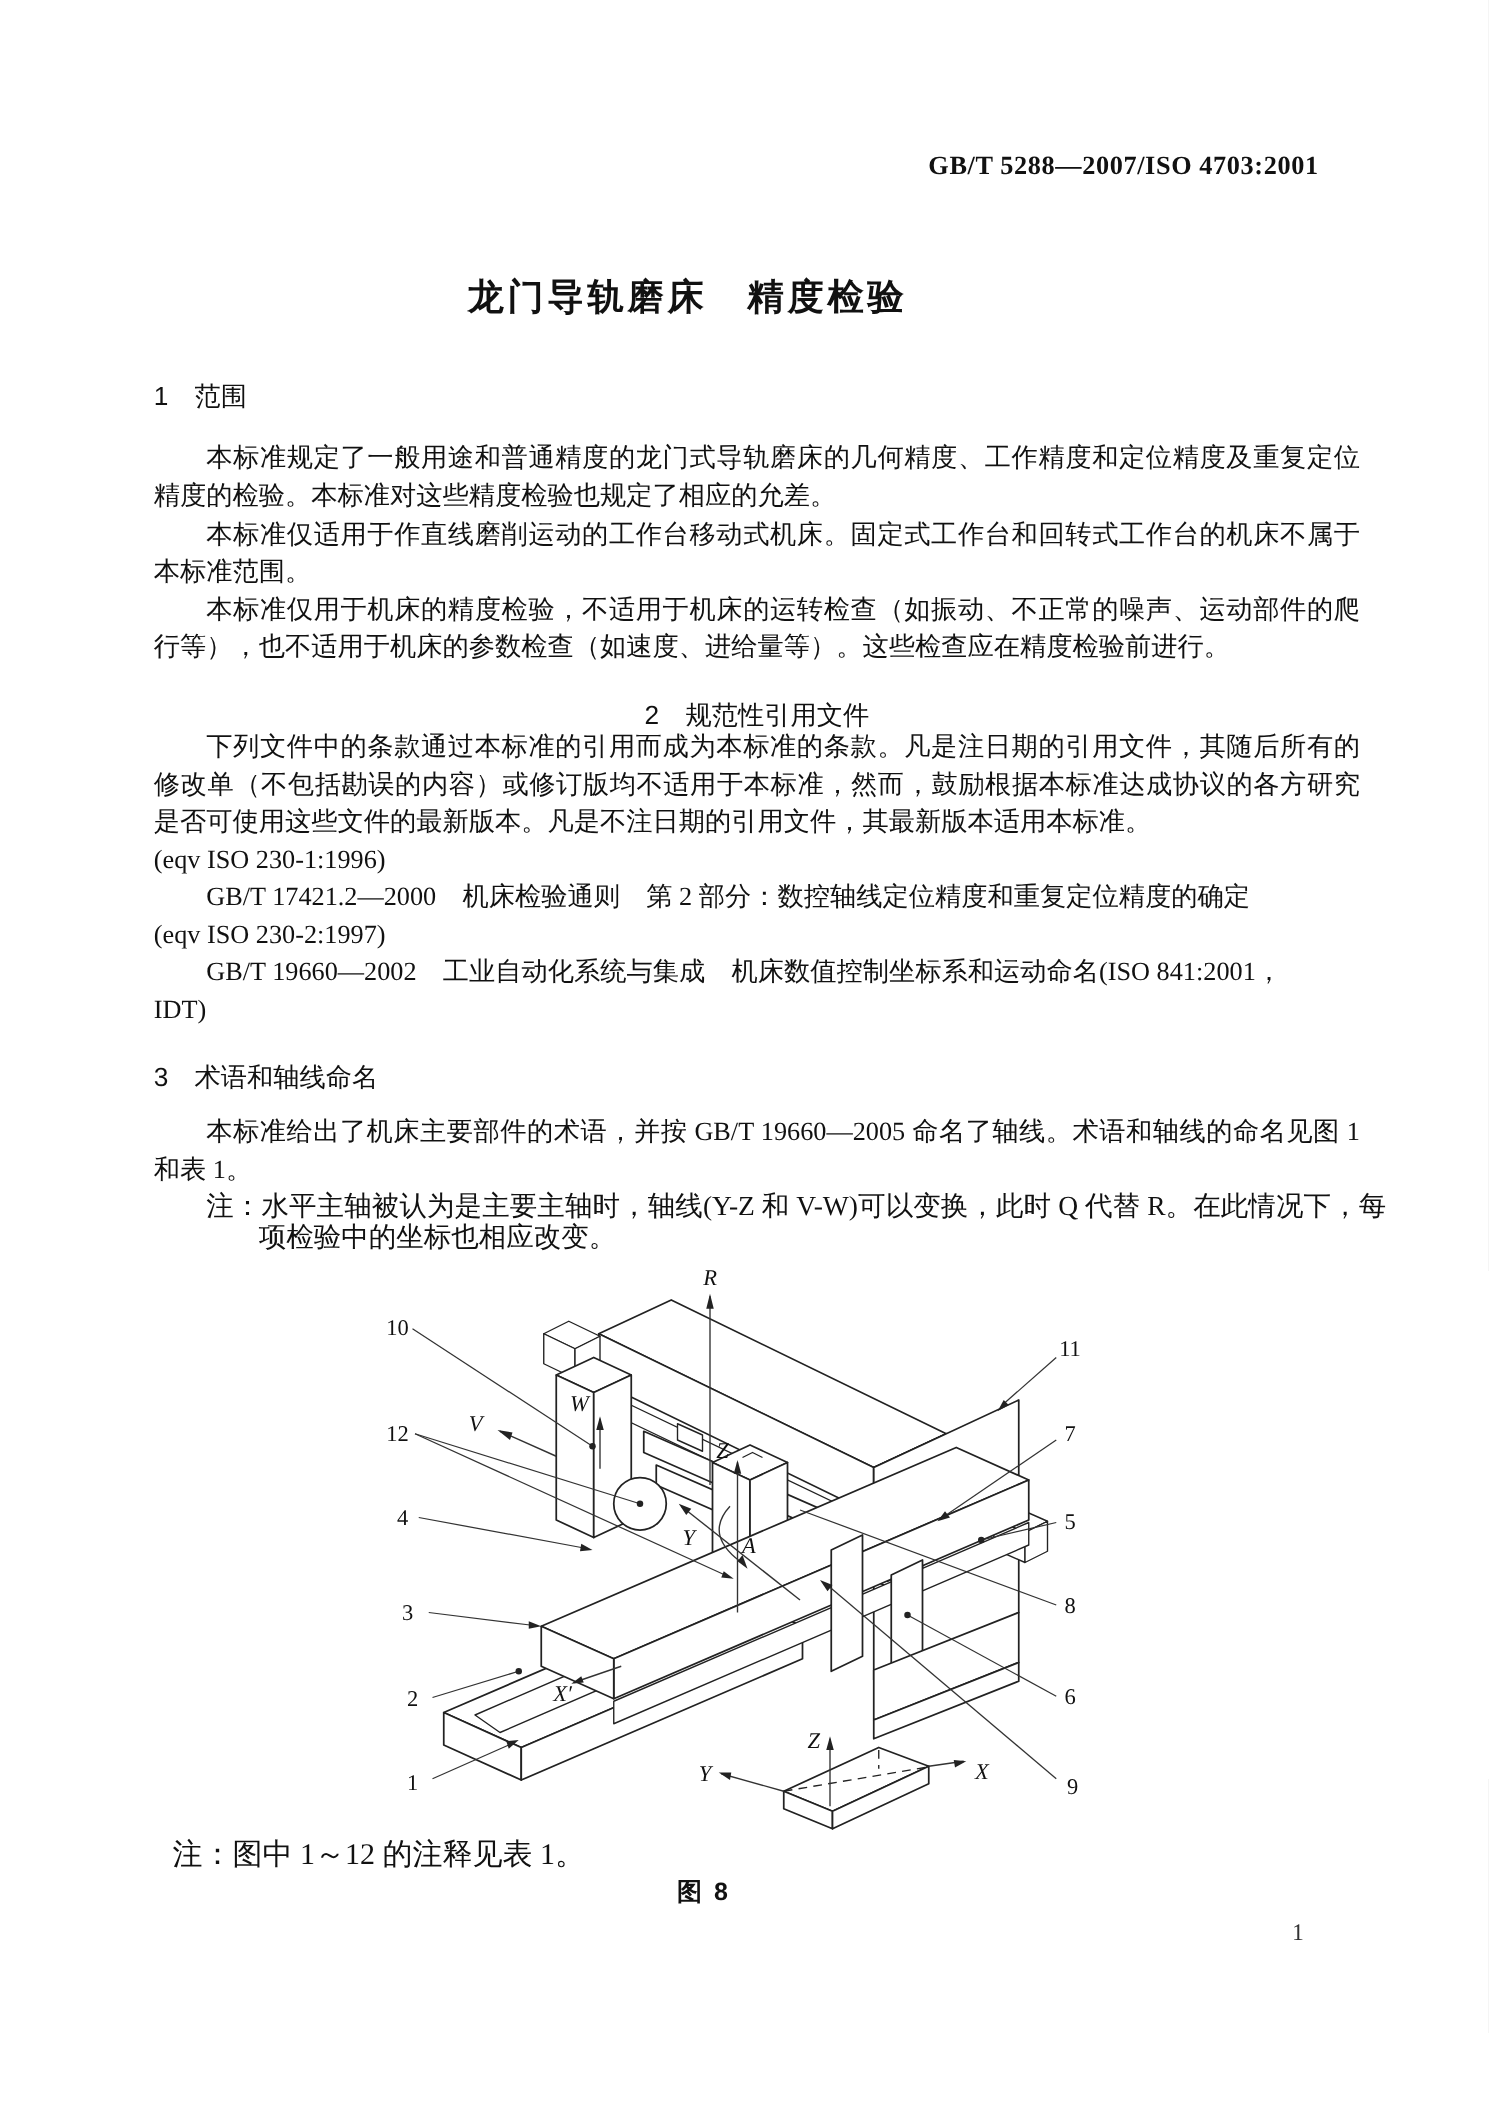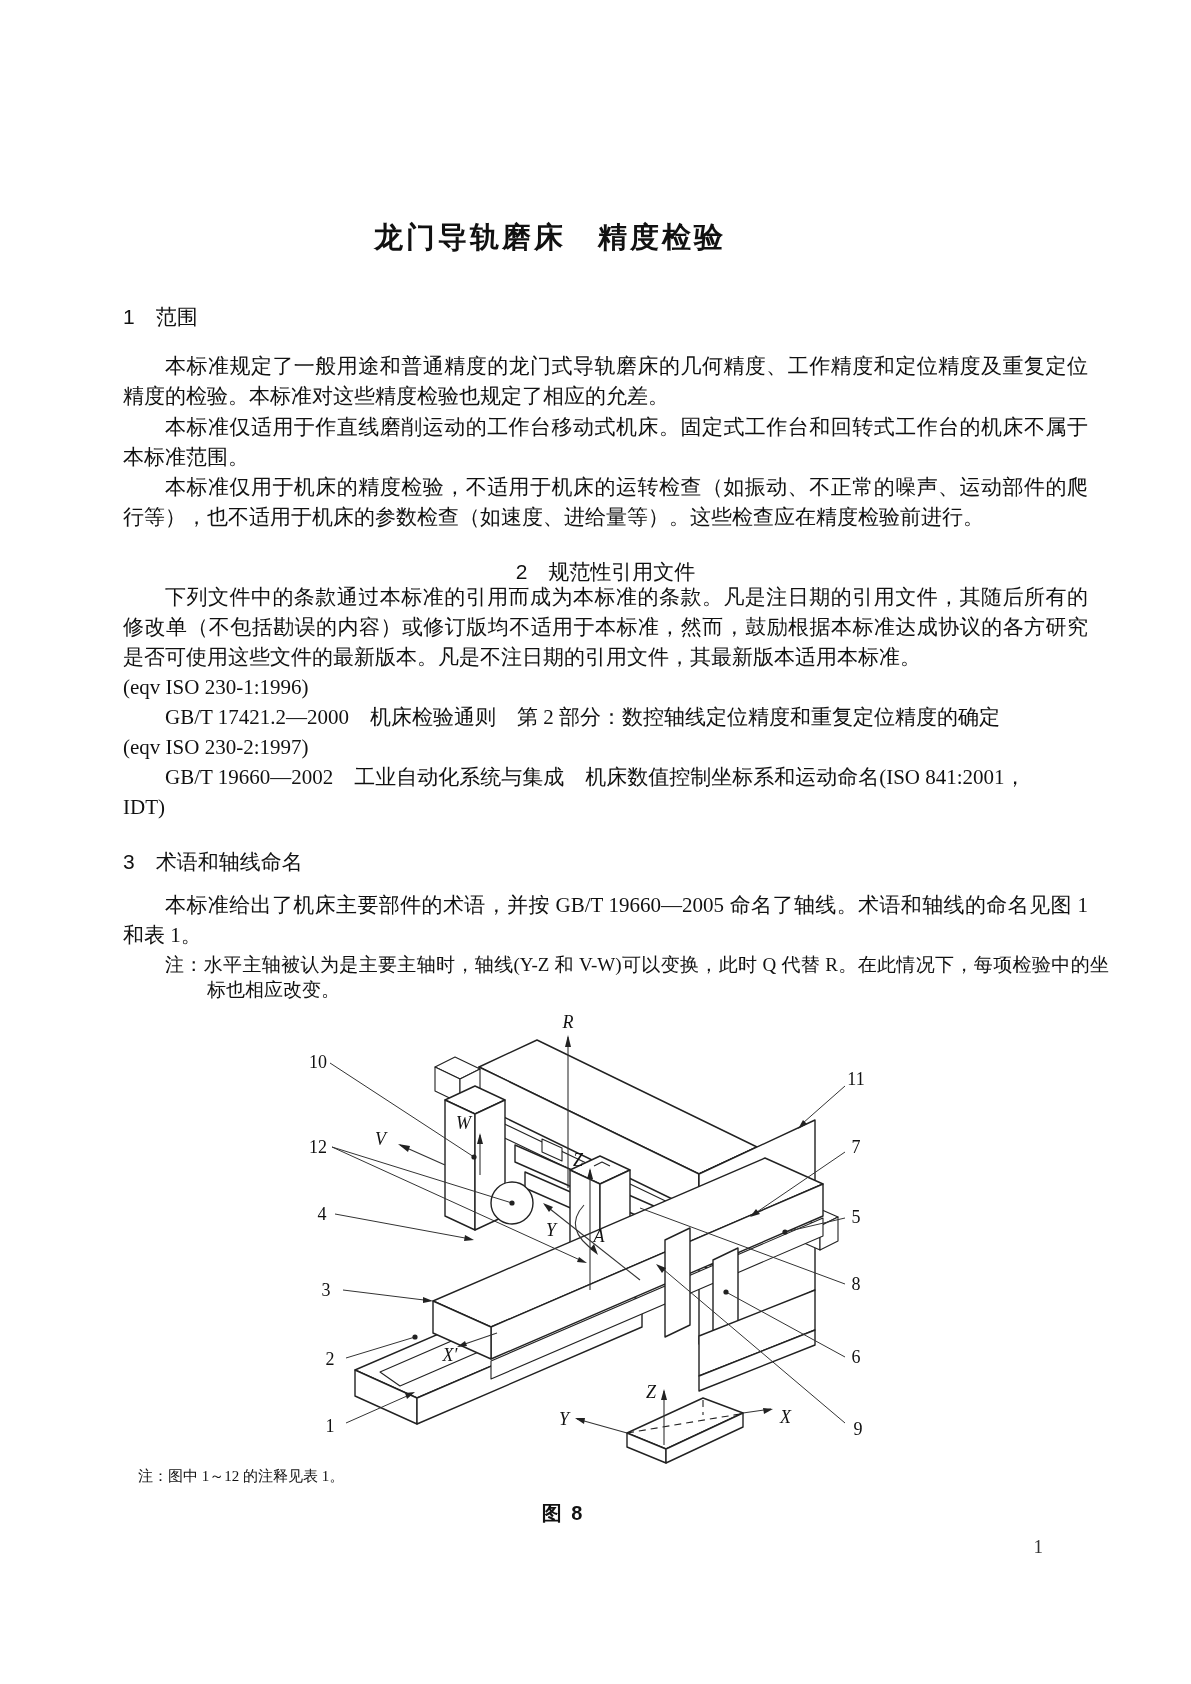--- a/index.html
+++ b/index.html
@@ -33,27 +33,27 @@
   .body-par{
     left:123px;width:965px;
     font-size:21px;line-height:30px;
     text-align:justify;
     text-indent:42px;
   }
   .ref-cont{text-indent:0;}
   .s2-block p{margin:0;}
   .note-par{
     left:165px;width:902px;
-    font-size:19px;line-height:25px;
+    font-size:22px;line-height:25px;
     padding-left:42px;text-indent:-42px;
     text-align:justify;
   }
   .fig-note{
     top:1467px;left:138px;width:900px;
-    font-size:15px;
+    font-size:24px;
   }
   .fig-caption{
     top:1500px;left:123px;width:880px;
     text-align:center;
     font-family:"Liberation Sans","DejaVu Sans",sans-serif;
     font-weight:bold;font-size:20px;letter-spacing:2px;
   }
   .page-num{
     top:1536px;left:123px;width:920px;
     text-align:right;font-size:19px;color:#333;
@@ -66,20 +66,21 @@
   svg .dot{fill:#222;stroke:none;}
   svg .num{font-family:"Liberation Serif","DejaVu Serif",serif;font-size:18px;fill:#111;}
   svg .axl{font-family:"Liberation Serif","DejaVu Serif",serif;font-style:italic;font-size:18px;fill:#111;}
   svg .dash{stroke:#222;stroke-width:1.1;fill:none;stroke-dasharray:7 5;}
 </style>
 </head>
 <body>
 
 <div class="page">
 
+  <div class="abs doc-header">GB/T 5288—2007/ISO 4703:2001</div>
 
   <div class="abs doc-title">龙门导轨磨床　精度检验</div>
 
   <div class="abs sec-heading" style="top:303px;">1　范围</div>
   <div class="abs body-par" style="top:351px;">本标准规定了一般用途和普通精度的龙门式导轨磨床的几何精度、工作精度和定位精度及重复定位精度的检验。本标准对这些精度检验也规定了相应的允差。</div>
   <div class="abs body-par" style="top:472px;">本标准仅用于机床的精度检验，不适用于机床的运转检查（如振动、不正常的噪声、运动部件的爬行等），也不适用于机床的参数检查（如速度、进给量等）。这些检查应在精度检验前进行。</div>
   <div class="abs body-par" style="top:412px;">本标准仅适用于作直线磨削运动的工作台移动式机床。固定式工作台和回转式工作台的机床不属于本标准范围。</div>
 
   <div class="abs sec-heading" style="top:558px;text-align:center;">2　规范性引用文件</div>
   <div class="abs body-par s2-block" style="top:582px;">

